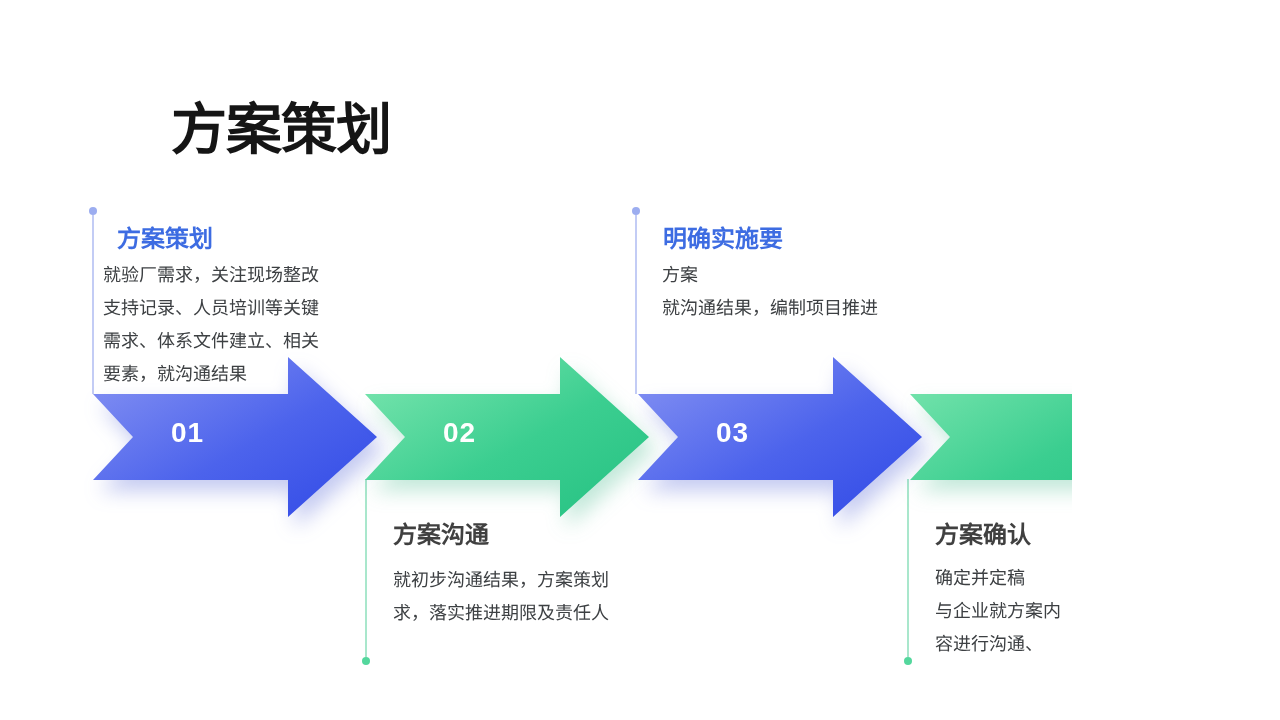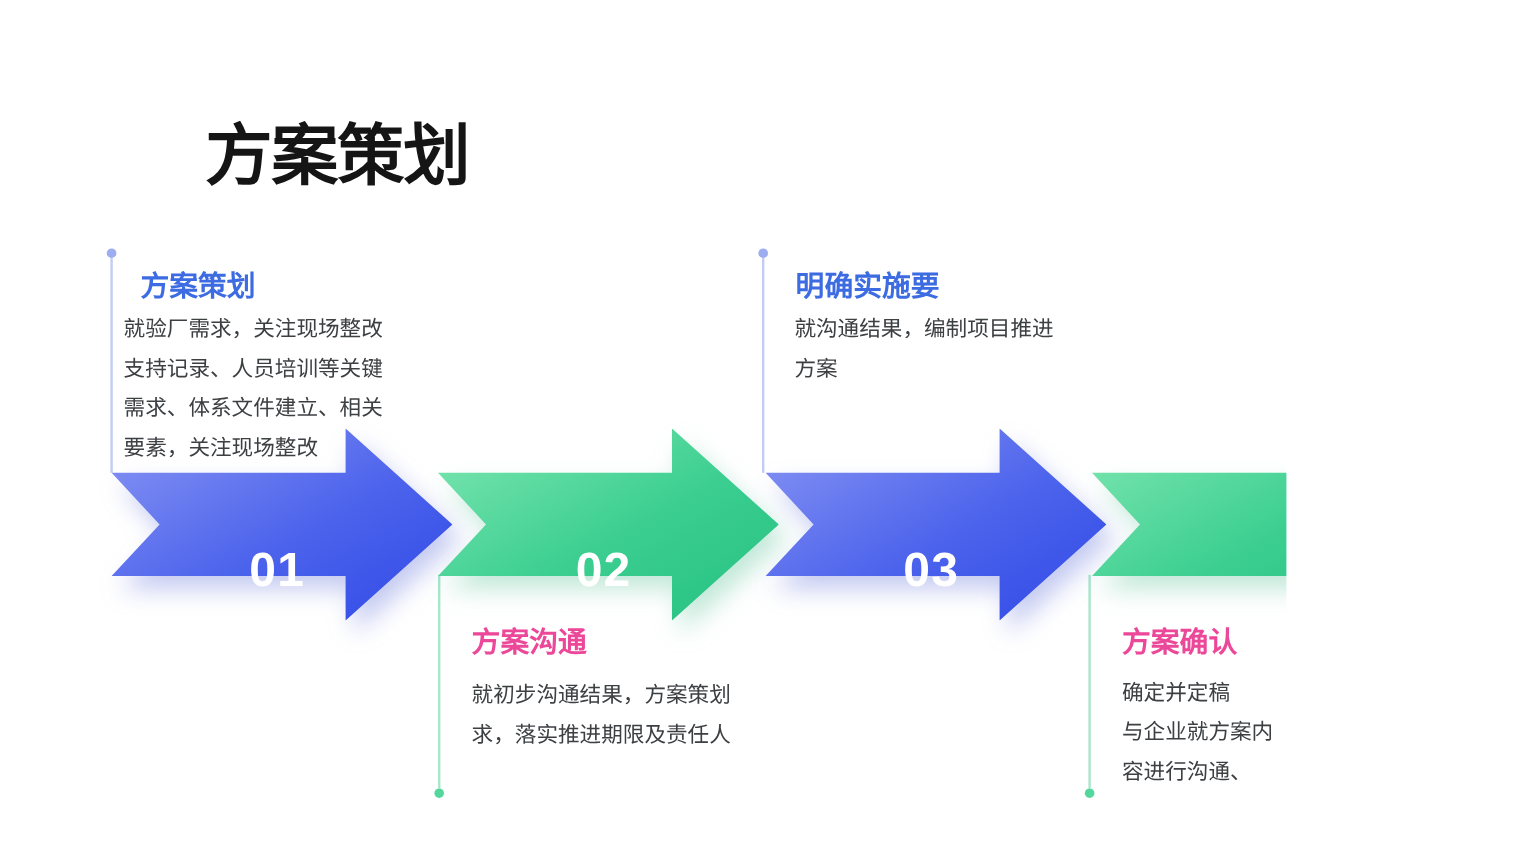--- a/index.html
+++ b/index.html
@@ -44,47 +44,45 @@
   .dot.green { background: #54d79d; }
   .step-heading {
     position: absolute;
     margin: 0;
     font-size: 24px;
     line-height: 1.1;
     font-weight: 700;
     font-family: "DejaVu Serif", "Liberation Serif", serif;
   }
   .step-heading.blue  { color: #3d6ce2; }
-  .step-heading.green { color: #ec4899; }
+  .step-heading.green { color: #404040; }
   .step-body {
     position: absolute;
     margin: 0;
     font-size: 18px;
     line-height: 33px;
     color: #3d4043;
     font-family: "DejaVu Serif", "Liberation Serif", serif;
   }
   .arrow-svg {
     position: absolute;
     width: 284px;
     height: 160px;
   }
   .arrow-svg.blue  { filter: drop-shadow(7px 11px 10px rgba(86, 104, 214, 0.35)); }
   .arrow-svg.green { filter: drop-shadow(7px 11px 10px rgba(52, 180, 130, 0.30)); }
   .step-number {
     position: absolute;
     width: 120px;
     top: 417px;
-    text-align: center;
-    font-size: 40px;
+    font-size: 28px;
     font-weight: 700;
     letter-spacing: 1px;
     color: #ffffff;
     font-family: "Liberation Sans", sans-serif;
-    margin-top: 36px;
   }
 </style>
 </head>
 <body>
 
 <div class="slide">
 
   <h1 class="title">方案策划</h1>
 
   <div class="dot blue" style="left:89px; top:207px;"></div>
@@ -98,29 +96,29 @@
 
   <div class="connector green" style="left:907px; top:479px; height:178px;"></div>
   <div class="dot green" style="left:904px; top:657px;"></div>
 
   <div>
     <h2 class="step-heading blue" style="left:117px; top:226px;">方案策划</h2>
     <div class="step-body" style="left:103px; top:258px;">
       <div>就验厂需求，关注现场整改</div>
       <div>支持记录、人员培训等关键</div>
       <div>需求、体系文件建立、相关</div>
-      <div>要素，关注现场整改</div>
+      <div>要素，就沟通结果</div>
     </div>
   </div>
 
   <div>
     <h2 class="step-heading blue" style="left:663px; top:226px;">明确实施要</h2>
     <div class="step-body" style="left:662px; top:258px;">
+      <div>方案</div>
       <div>就沟通结果，编制项目推进</div>
-      <div>方案</div>
     </div>
   </div>
 
   <div>
     <h2 class="step-heading green" style="left:393px; top:522px;">方案沟通</h2>
     <div class="step-body" style="left:393px; top:563px;">
       <div>就初步沟通结果，方案策划</div>
       <div>求，落实推进期限及责任人</div>
     </div>
   </div>

